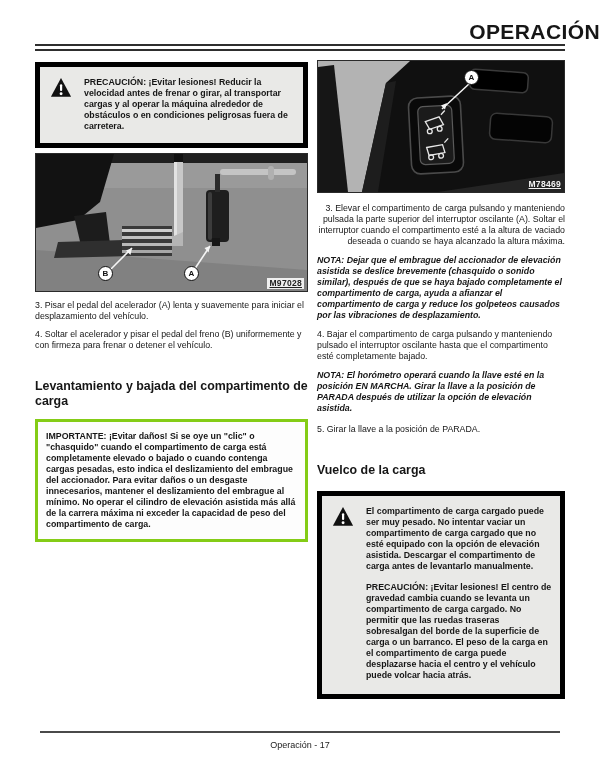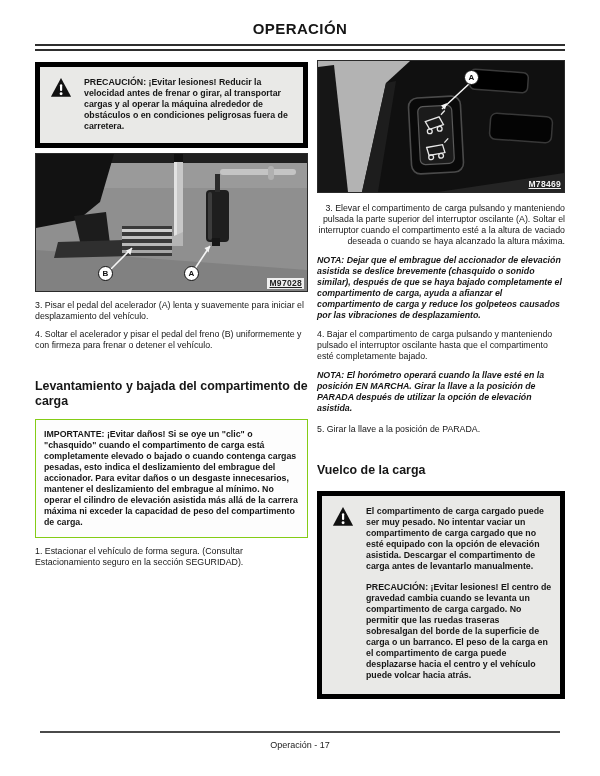--- a/index.html
+++ b/index.html
@@ -2,22 +2,22 @@
 <html><head>
 <meta charset="utf-8">
 <style>
   html,body{margin:0;padding:0;background:#fff;}
   .page{
     position:relative;width:600px;height:776px;background:#ffffff;
     font-family:"Liberation Sans",sans-serif;color:#161616;overflow:hidden;
   }
   
   .header-title{
-    position:absolute;top:20px;left:0;width:600px;text-align:center;
-    font-size:15px;font-weight:bold;letter-spacing:.4px;
+    position:absolute;top:20px;left:0;width:600px;text-align:right;
+    font-size:21px;font-weight:bold;letter-spacing:.4px;
   }
   .header-rule{
     position:absolute;top:44px;left:35px;width:530px;height:3px;
     border-top:2px solid #2e2e2e;border-bottom:2px solid #2e2e2e;
   }
   
   .col{position:absolute;font-size:8.8px;line-height:11px;}
   .col-left{left:35px;top:62px;width:273px;}
   .col-right{left:317px;top:60px;width:248px;}
   p{margin:0;}
@@ -26,21 +26,21 @@
   .section-heading{margin-top:28px;font-size:12.4px;line-height:15px;font-weight:bold;}
   
   .caution-box{
     margin-top:0;background:#e9e9e7;border:5px solid #000000;
     padding:10px 8px 11px 8px;display:flex;align-items:flex-start;
   }
   .caution-icon-wrap{width:34px;flex:0 0 34px;padding-left:2px;}
   .caution-text{flex:1;font-weight:bold;}
   .caution-text p + p{margin-top:10px;}
   .importante-box{
-    margin-top:9px;background:#fdfdfd;border:1px solid #84cc16;
+    margin-top:9px;background:#fdfdfd;border:3px solid #84cc16;
     padding:9px 8px;font-weight:bold;
   }
   
   .photo{position:relative;border:1px solid #2a2a2a;overflow:hidden;background:#8f8f8f;}
   .photo-pedals{margin-top:5px;width:271px;height:137px;}
   .photo-switch{width:246px;height:131px;background:#b3b3b3;}
   .photo svg{position:absolute;left:0;top:0;}
   .callout{
     position:absolute;width:13px;height:13px;border-radius:50%;
     background:#fff;border:1px solid #111;color:#111;font-size:8px;font-weight:bold;
@@ -121,21 +121,20 @@
 
     <p class="step">3. Pisar el pedal del acelerador (A) lenta y suavemente para iniciar el desplazamiento del vehículo.</p>
     <p class="step" style="margin-top:7px;">4. Soltar el acelerador y pisar el pedal del freno (B) uniformemente y con firmeza para frenar o detener el vehículo.</p>
 
     <h2 class="section-heading">Levantamiento y bajada del compartimento de carga</h2>
 
     <div class="importante-box">
       <p>IMPORTANTE: ¡Evitar daños! Si se oye un "clic" o "chasquido" cuando el compartimento de carga está completamente elevado o bajado o cuando contenga cargas pesadas, esto indica el deslizamiento del embrague del accionador. Para evitar daños o un desgaste innecesarios, mantener el deslizamiento del embrague al mínimo. No operar el cilindro de elevación asistida más allá de la carrera máxima ni exceder la capacidad de peso del compartimento de carga.</p>
     </div>
 
-    <p class="step">1. Estacionar el vehículo de forma segura. (Consultar Estacionamiento seguro en la sección SEGURIDAD).</p>
   </div>
 
   <div class="col col-right">
 
     <div class="photo photo-switch">
       <svg width="246" height="131" viewBox="0 0 246 131">
         <rect x="0" y="0" width="246" height="131" fill="#b3b3b3"></rect>
 
         <polygon points="0,6 16,4 30,131 0,131" fill="#161616"></polygon>
 

